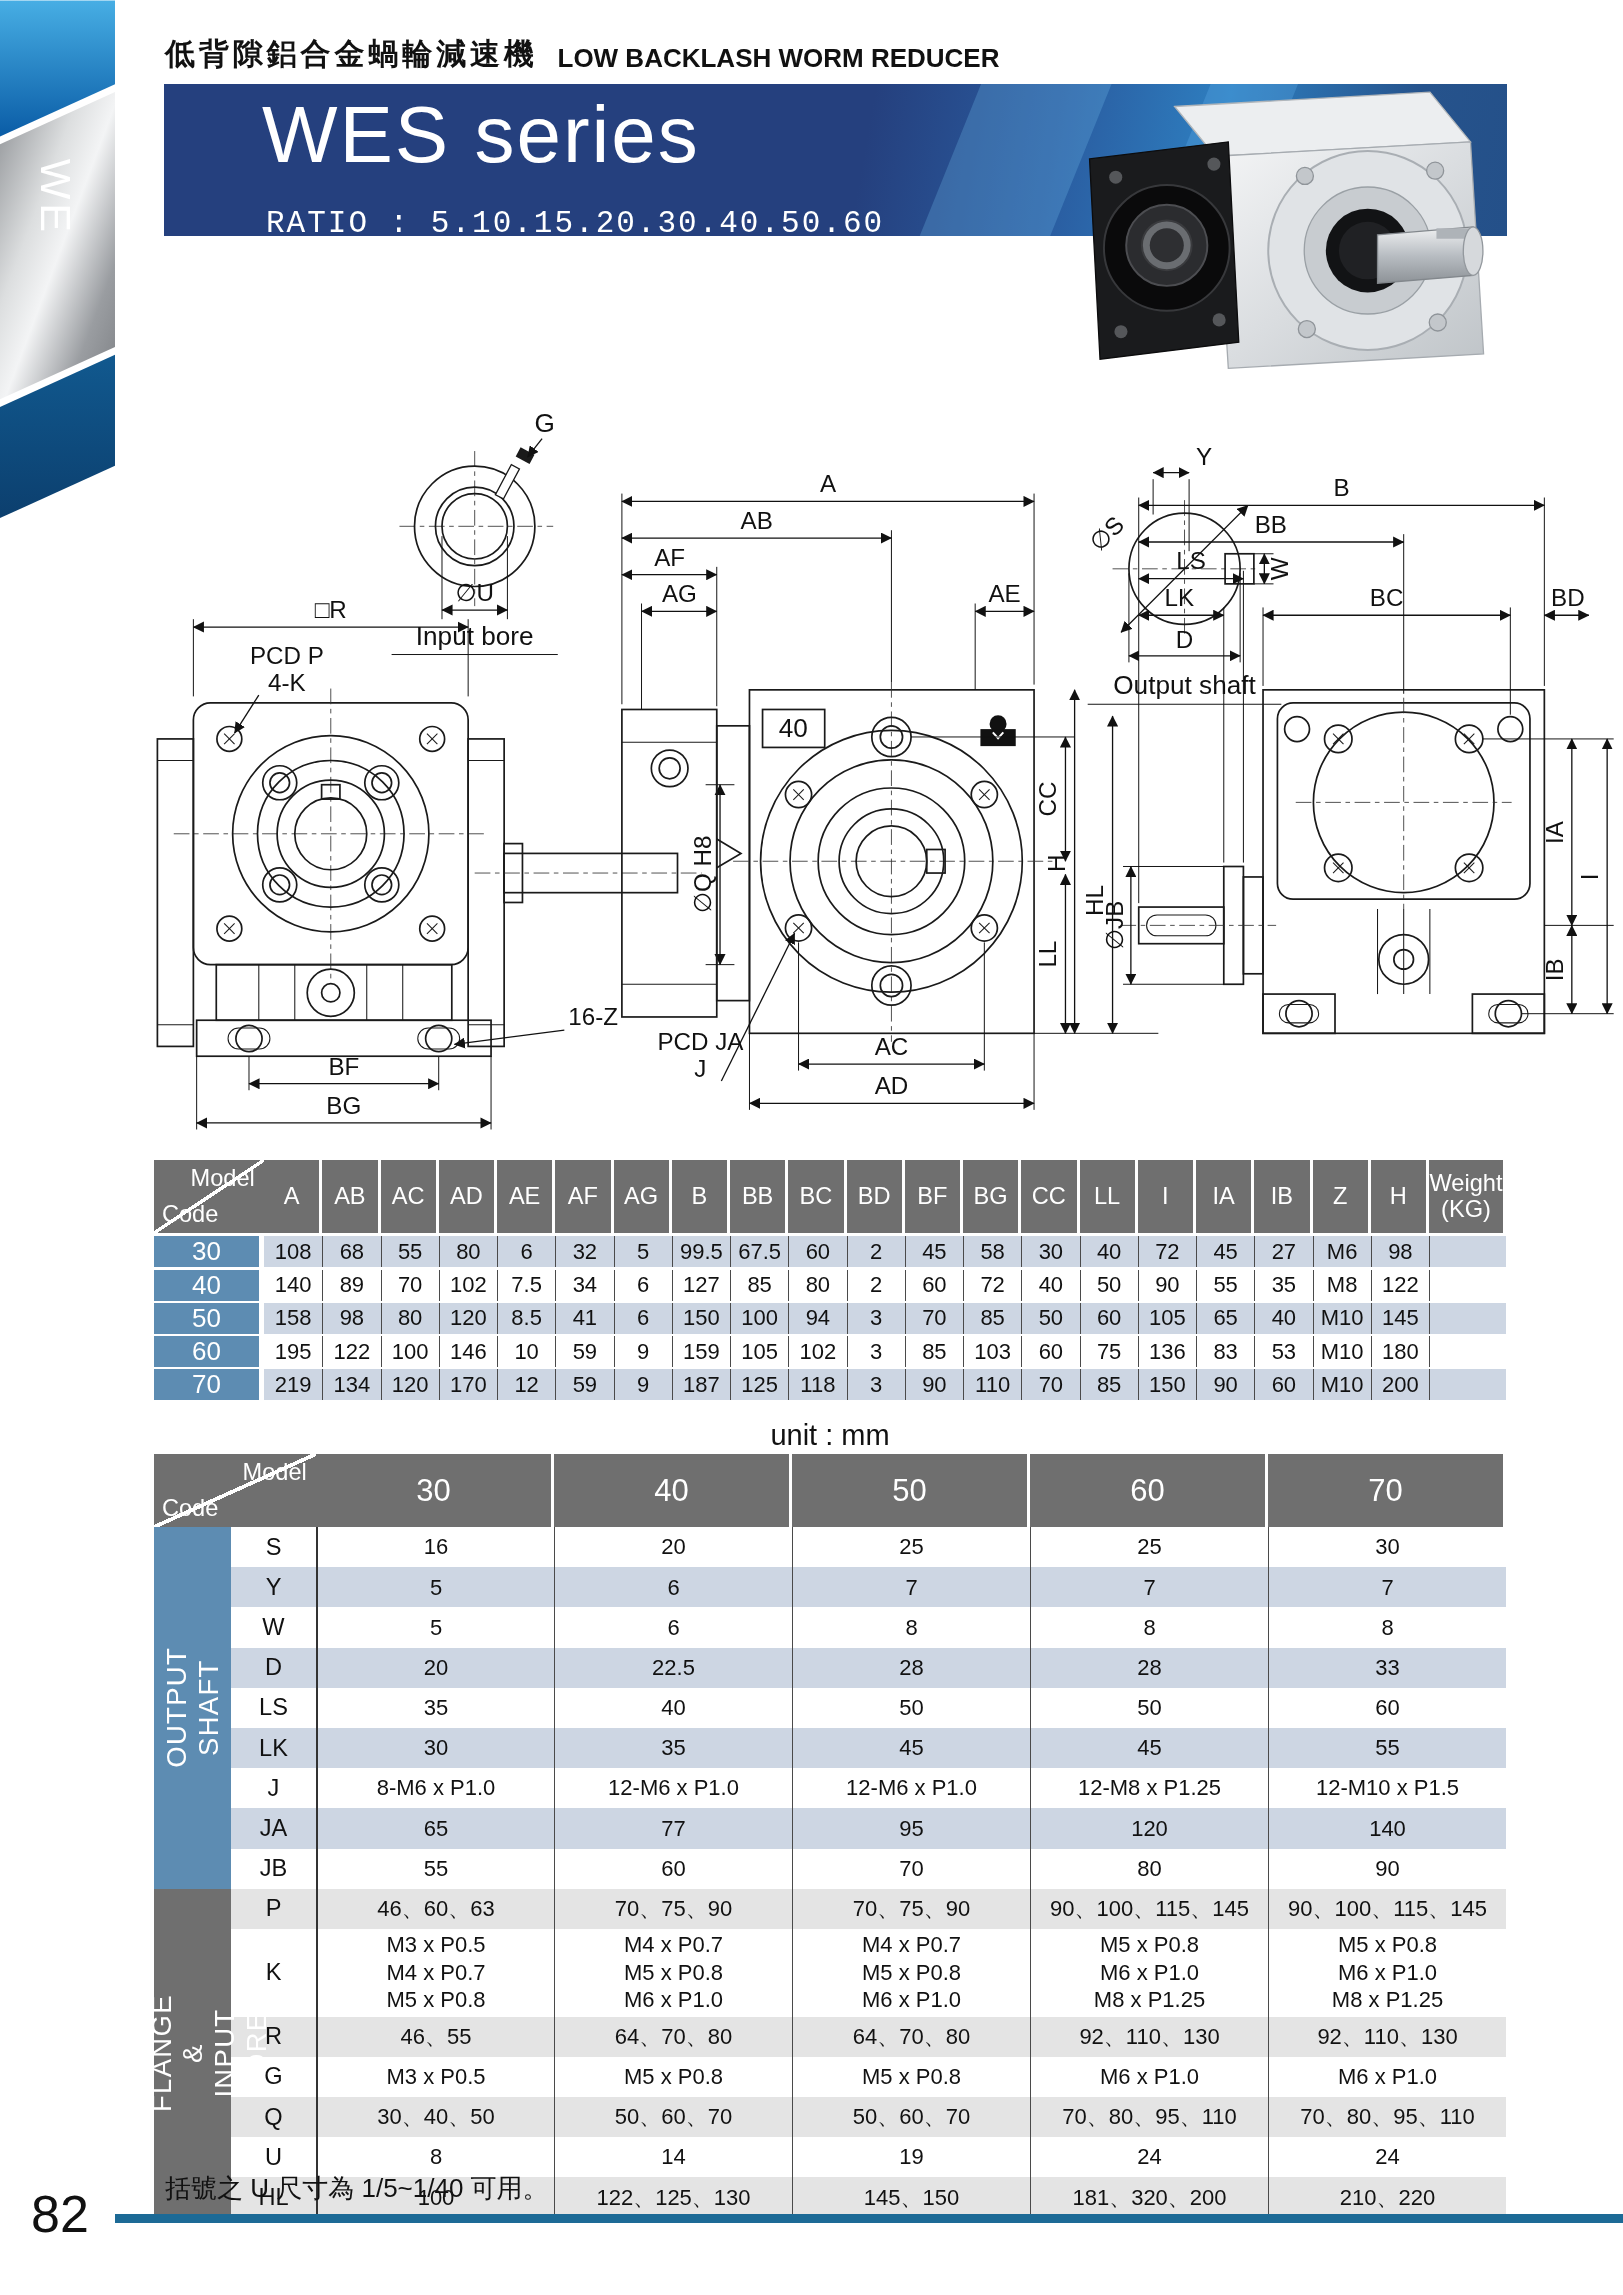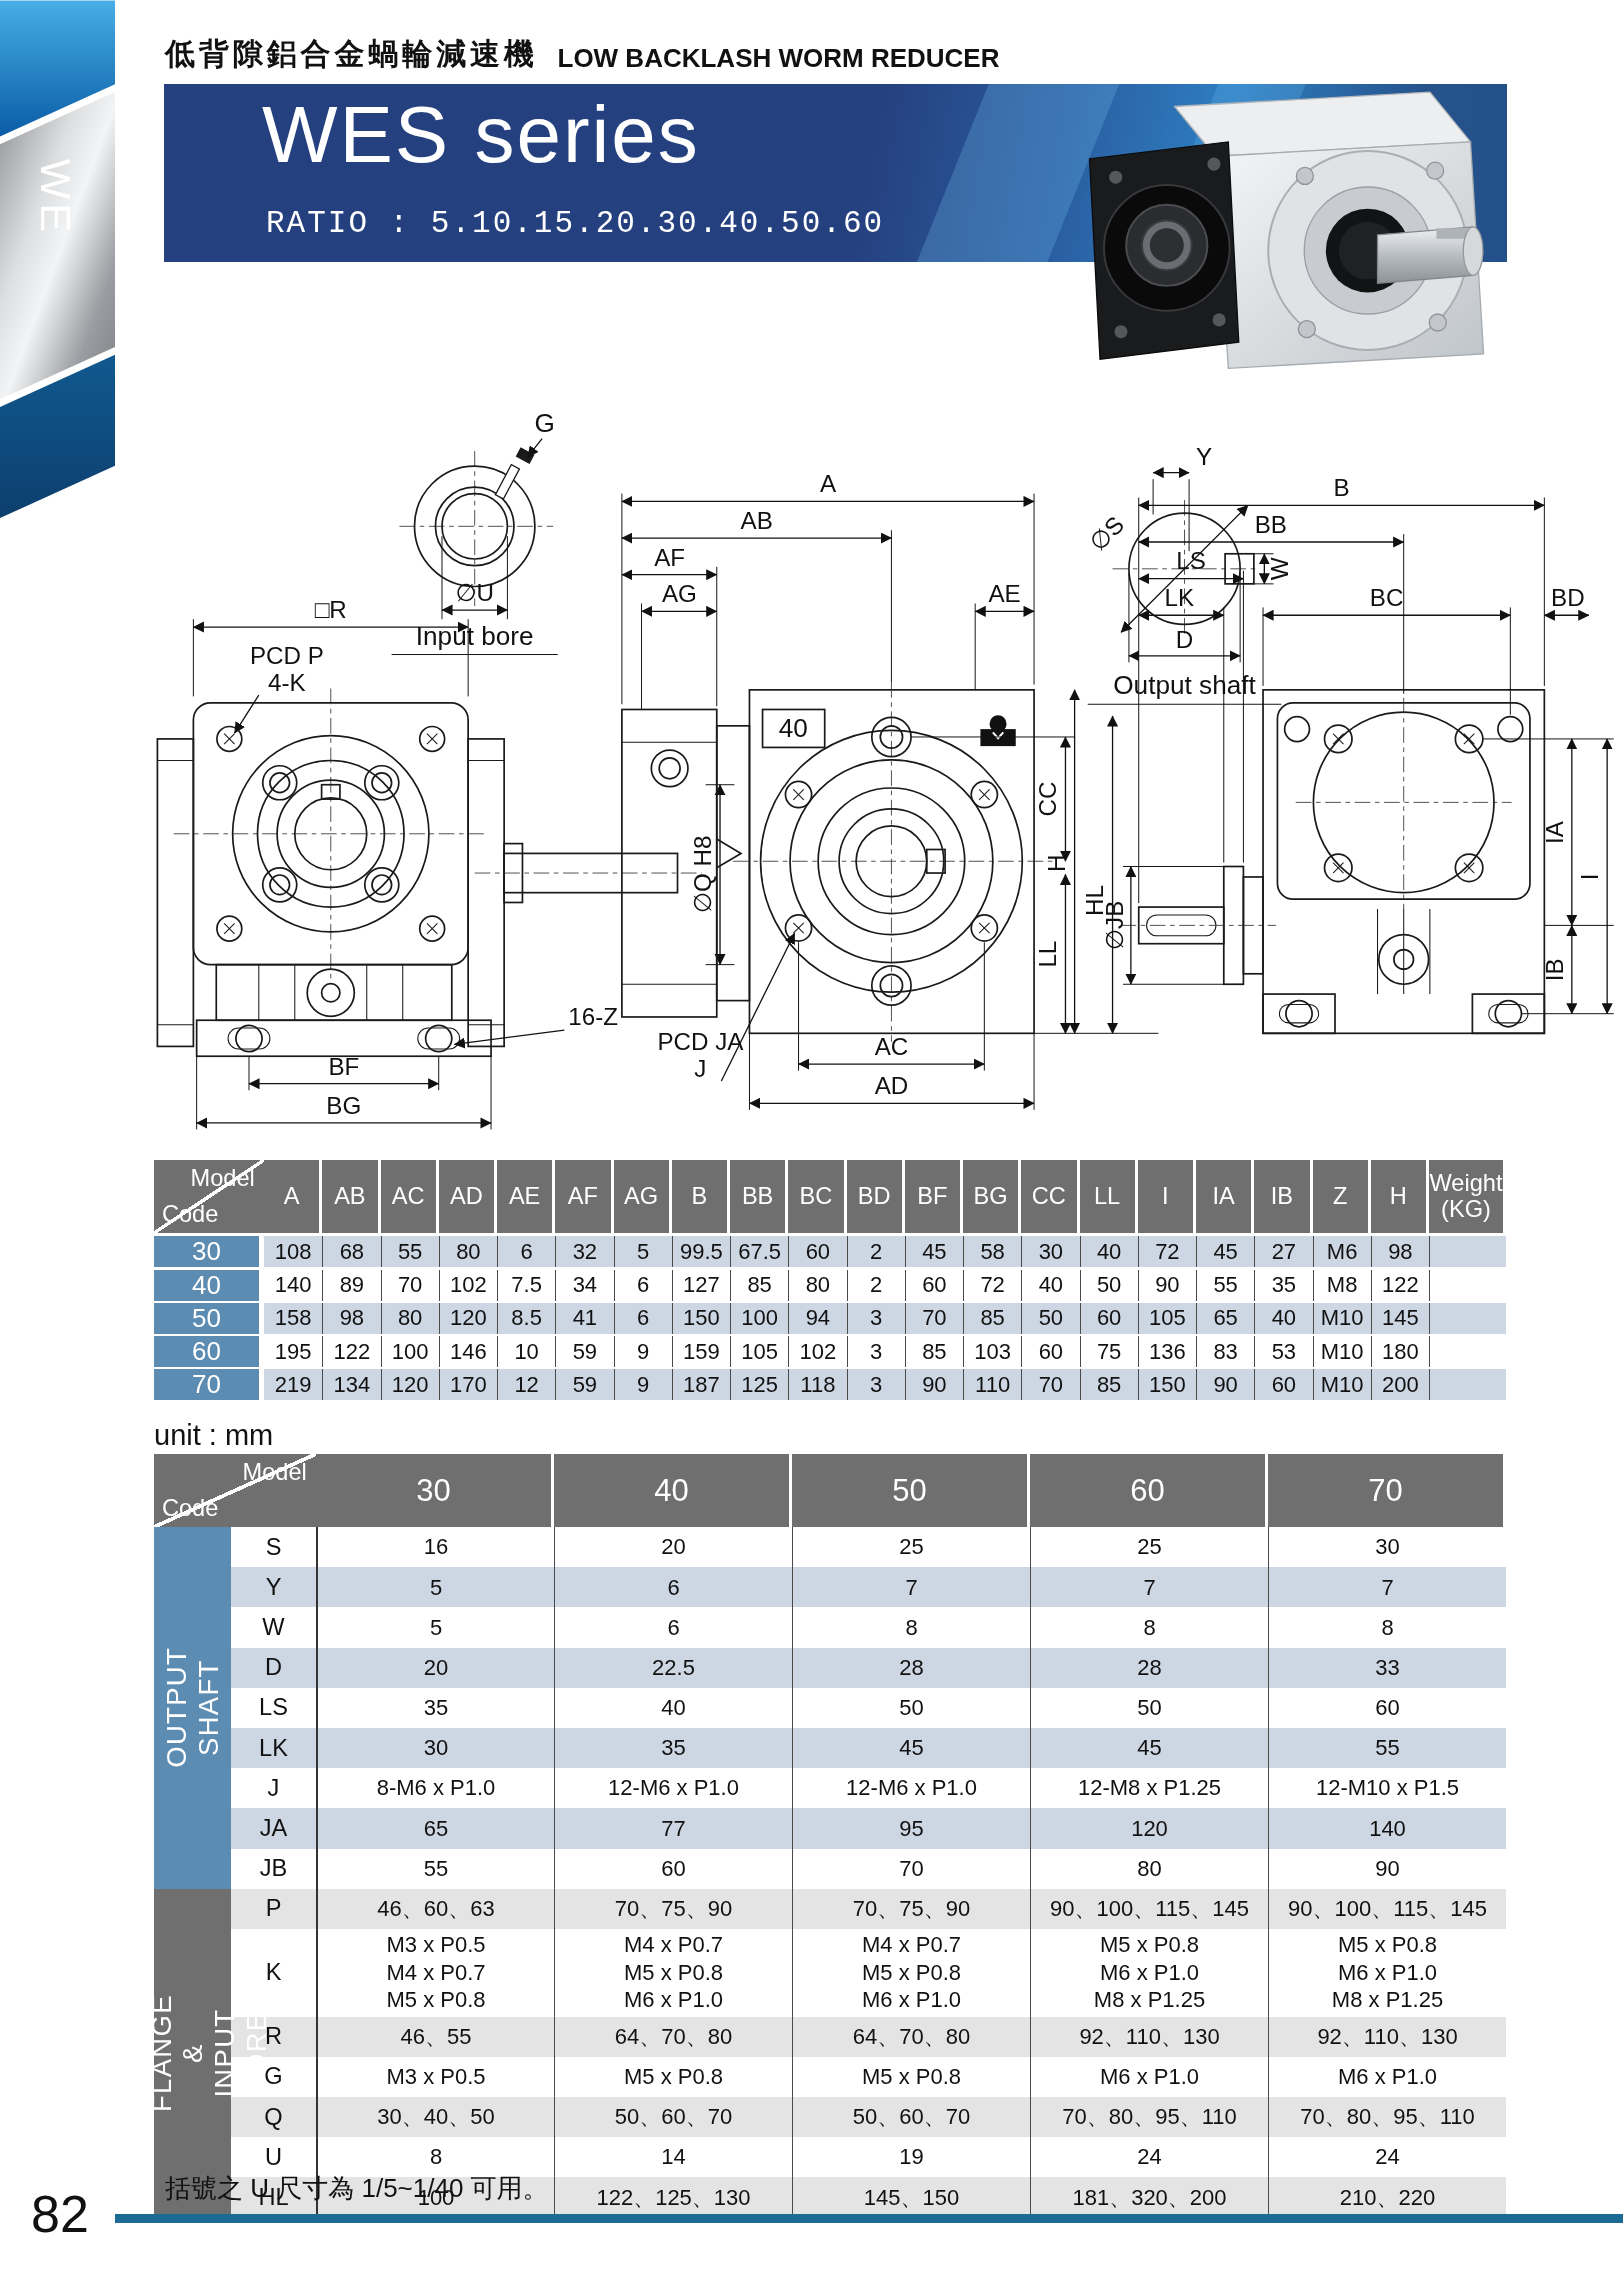--- a/index.html
+++ b/index.html
@@ -6,21 +6,21 @@
   .page { position:relative; width:1623px; height:2295px; background:#fff; overflow:hidden;
           font-family:"Liberation Sans", sans-serif; color:#111; }
 
   
   .sidebar { position:absolute; left:0; top:0; width:115px; height:537px; }
 
   
   .htitle { position:absolute; left:165px; top:34px; display:flex; align-items:flex-end; gap:19.6px; }
   .htitle .zh { font-size:30px; font-weight:bold; letter-spacing:3.9px; }
   .htitle .en { font-size:26px; font-weight:bold; letter-spacing:0px; padding-bottom:1.3px; }
-  .banner { position:absolute; left:164px; top:84px; width:1343px; height:178px; overflow:hidden;
+  .banner { position:absolute; left:164px; top:84px; width:1343px; height:152px; overflow:hidden;
             background:linear-gradient(100deg,#25407e 0%,#25407e 52%,#2a5ca0 66%,#2e7fc0 78%,#26538c 92%,#245089 100%); }
   .streak1 { position:absolute; left:58%; top:-80%; width:9%; height:300%; background:rgba(110,185,235,.28); transform:rotate(22deg); }
   .streak2 { position:absolute; left:75%; top:-80%; width:6%; height:300%; background:rgba(90,170,230,.33); transform:rotate(22deg); }
   .series { position:absolute; left:98px; top:5.2px; font-size:80px; color:#fff; letter-spacing:2px; }
   .ratio  { position:absolute; left:102px; top:122px; font-size:31px; color:#fff; letter-spacing:2px;font-family:Liberation Mono, monospace; }
 
   .photo { position:absolute; left:1011px; top:79px; width:576px; height:309px; }
 
   
   .drawings { position:absolute; left:118px; top:402px; width:1505px; height:736px; }
@@ -45,21 +45,21 @@
   .t1data { height:30px; margin-top:3.3px; }
   .t1h { background:#6f6f6f; color:#fff; font-size:23.6px; display:flex; align-items:center; justify-content:center;
          border-right:3.3px solid #fff; text-align:center; white-space:pre-line; line-height:1.1; }
   .t1code { background:#5d8cb2; color:#fff; font-size:26px; display:flex; align-items:center; justify-content:center; border-right:5.2px solid #fff; }
   .t1c { font-size:22px; display:flex; align-items:center; justify-content:center; border-left:1.3px solid #4a4a4a; }
   .t1vals { display:contents; }
   .t1vals .t1c:first-child { border-left:none; }
   .t1data.odd .t1c { background:#cdd6e3; }
   .t1data.even .t1c { background:#fff; }
 
-  .unitnote { position:absolute; left:154px; top:1419px; width:1352px; text-align:left; font-size:29px; }
+  .unitnote { position:absolute; left:154px; top:1419px; width:1352px; text-align:center; font-size:29px; }
 
   
   .t2 { position:absolute; left:154px; top:1454px; width:1352px; }
   .t2hdr { display:grid; grid-template-columns:162px repeat(5,1fr); height:73px; }
   .t2h { background:#6f6f6f; color:#fff; font-size:31px; display:flex; align-items:center; justify-content:center; border-right:3.9px solid #fff; }
   .t2group { display:flex; }
   .t2glabel { width:77px; color:#fff; display:flex; align-items:center; justify-content:center; }
   .t2glabel.blue { background:#5d8cb2; }
   .t2glabel.gray { background:#6f6f6f; }
   .vlabel { transform:rotate(-90deg); white-space:pre-line; text-align:center; font-size:27.5px; letter-spacing:1.3px; line-height:1.15; }

